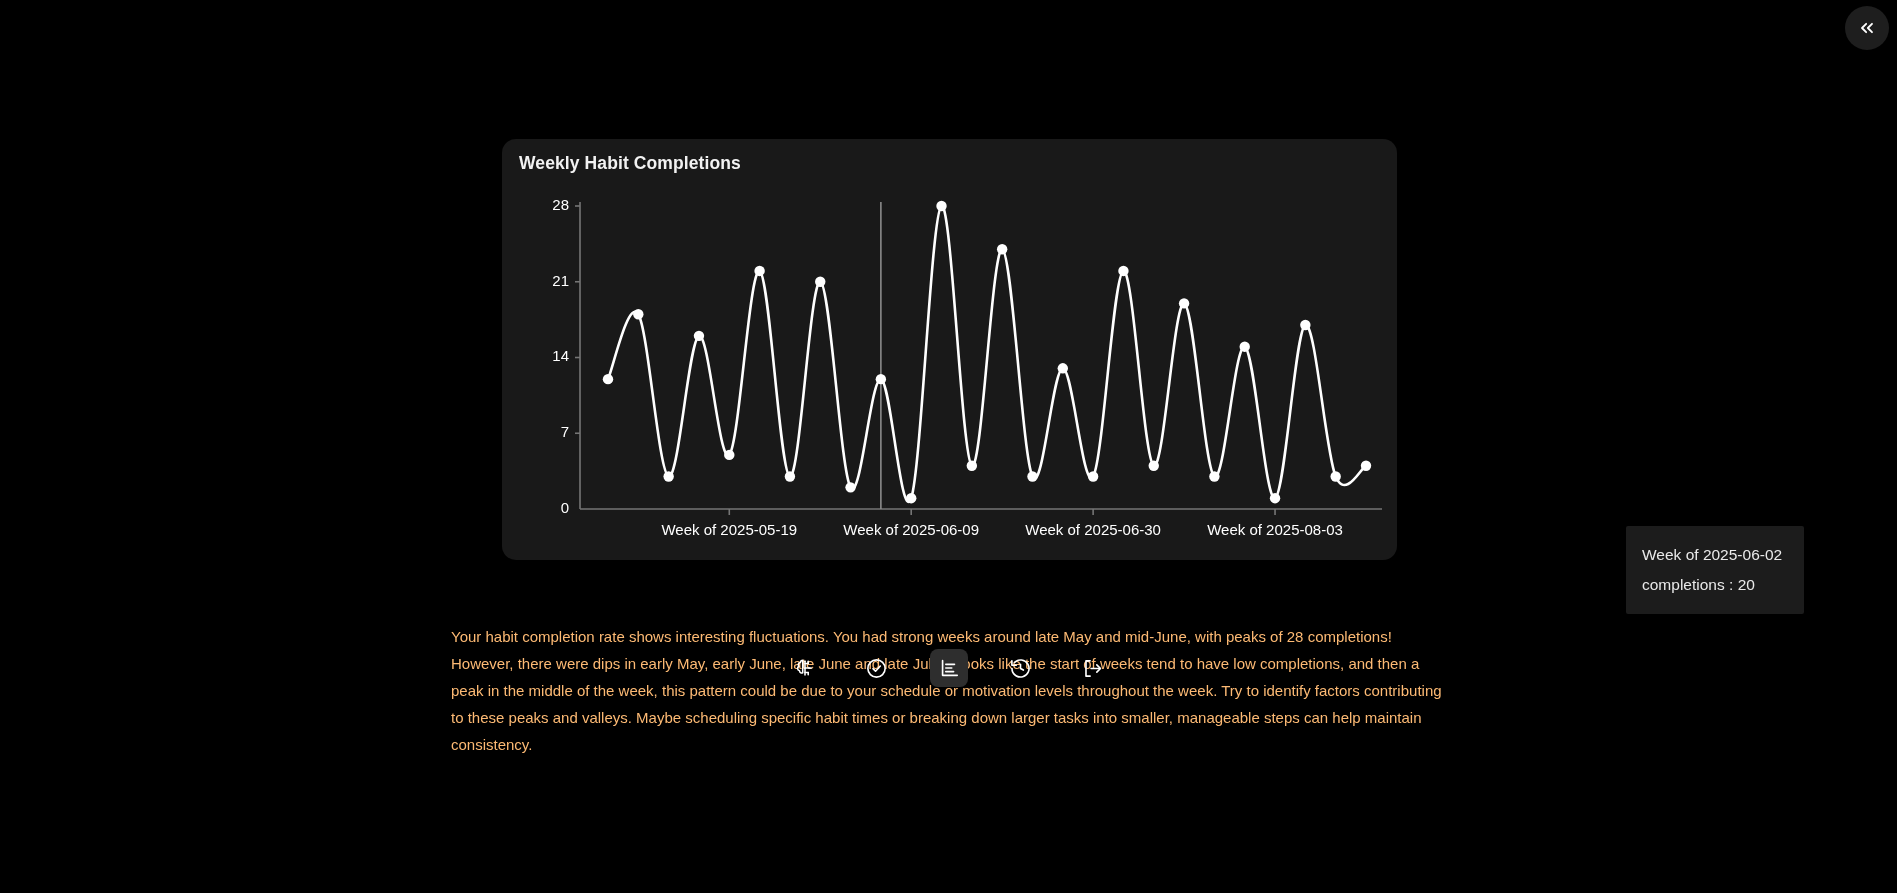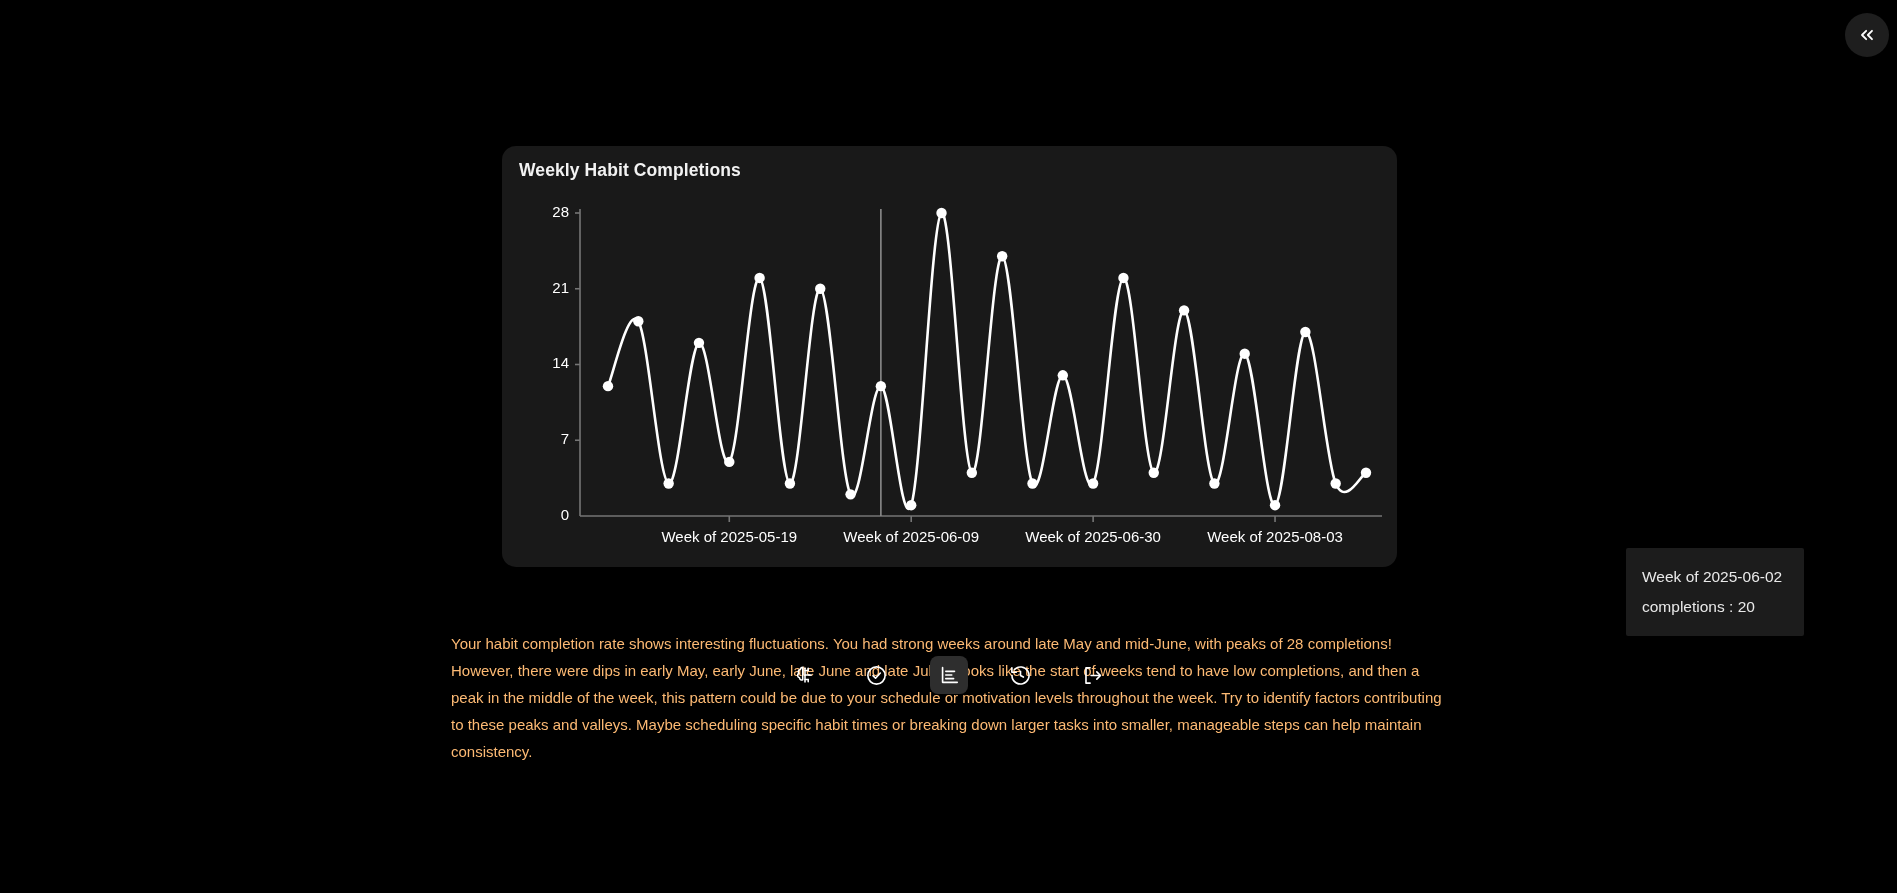--- a/index.html
+++ b/index.html
@@ -8,21 +8,20 @@
     margin: 0; padding: 0;
     width: 1897px; height: 893px;
     background: #000000;
     font-family: "Liberation Sans", sans-serif;
     overflow: hidden;
   }
   #app {
     position: relative;
     width: 1897px; height: 709px;
     background: #000000;
-    margin-top: 7px;
   }
 
   
   #collapse-btn {
     position: absolute;
     top: 6px; right: 8px;
     width: 44px; height: 44px;
     border-radius: 50%;
     background: #1e1e1e;
     display: flex; align-items: center; justify-content: center;
@@ -58,21 +57,21 @@
     font-family: "Liberation Sans", sans-serif;
     font-size: 15px;
     fill: #ffffff;
   }
   .tick-text-y { text-anchor: end; dominant-baseline: middle; }
   .tick-text-x { text-anchor: middle; }
 
   
   #chart-tooltip {
     position: absolute;
-    left: 1124px; top: 402px;
+    left: 1124px; top: 387px;
     width: 178px;
     padding: 14px 16px 14px 16px;
     background: #1c1c1c;
     color: #e9e9e9;
     font-size: 15.5px;
     line-height: 30px;
     border-radius: 2px;
     pointer-events: none;
   }
   #chart-tooltip div { white-space: nowrap; }

